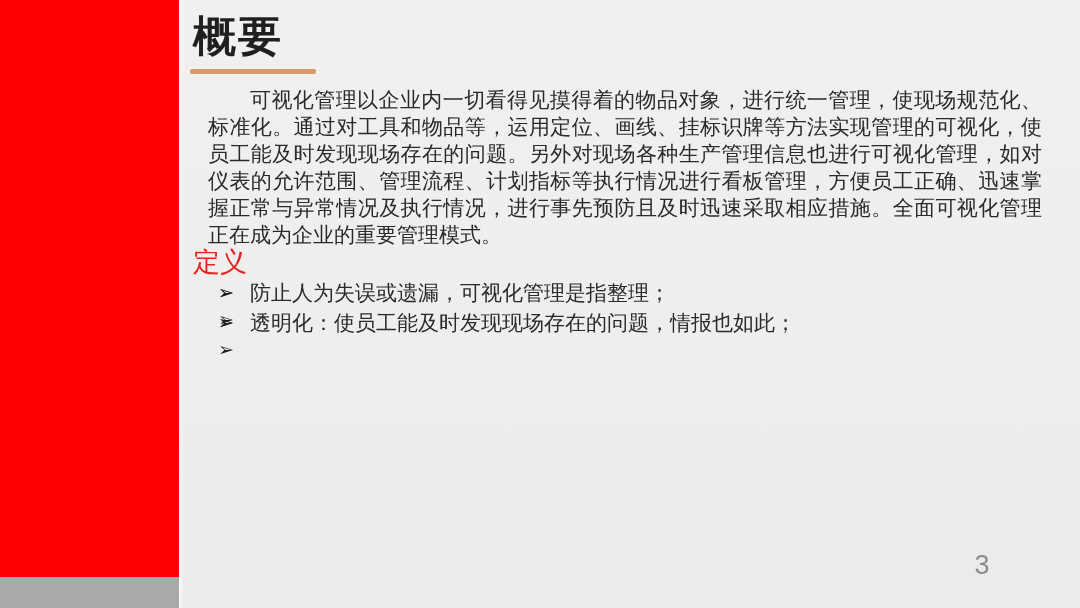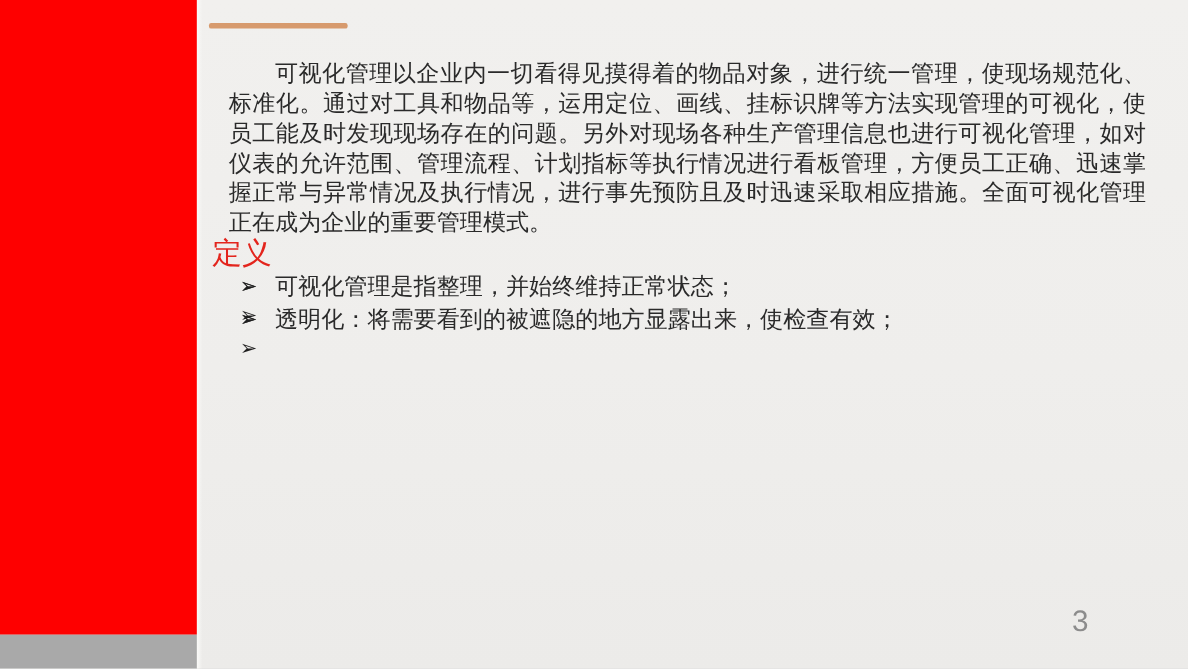--- a/index.html
+++ b/index.html
@@ -44,21 +44,21 @@
     letter-spacing: 2px;
     color: #1f1f1f;
   }
   .title-underline {
     width: 126px; height: 5px;
     margin: 9px 0 0 -3px;
     background: #d79a6d;
     border-radius: 2px;
   }
   .body-para {
-    margin: 28px 0 0 0;
+    margin: 12px 0 0 0;
     padding-left: 15px;
     font-size: 21px;
     line-height: 27px;
     text-align: justify;
     text-justify: inter-character;
     text-indent: 2em;
     color: #2a2a2a;
   }
   .body-para.no-top { margin-top: 0; }
   .section-heading {
@@ -98,46 +98,47 @@
 <body>
 
 <div class="stage">
 
   <div class="accent-bar"></div>
   <div class="accent-bar-footer"></div>
   <div class="edge-highlight"></div>
 
   <div class="content">
 
+    <h1 class="slide-title">概要</h1>
     <div class="title-underline"></div>
 
     <p class="body-para">可视化管理以企业内一切看得见摸得着的物品对象，进行统一管理，使现场规范化、标准化。通过对工具和物品等，运用定位、画线、挂标识牌等方法实现管理的可视化，使员工能及时发现现场存在的问题。另外对现场各种生产管理信息也进行可视化管理，如对仪表的允许范围、管理流程、计划指标等执行情况进行看板管理，方便员工正确、迅速掌握正常与异常情况及执行情况，进行事先预防且及时迅速采取相应措施。全面可视化管理正在成为企业的重要管理模式。</p>
 
     <h2 class="section-heading">定义</h2>
 
     <ul class="bullet-list">
       <li class="bullet-item">
         <span class="bullet-marker">➢</span>
       </li>
       <li class="bullet-item">
         <span class="bullet-marker">➢</span>
-        <span>可视化管理是指整理，并始终维持正常状态；</span>
+        <span>防止人为失误或遗漏，可视化管理是指整理；</span>
       </li>
       <li class="bullet-item">
         <span class="bullet-marker">➢</span>
       </li>
     </ul>
 
     <ul class="bullet-list">
       <li class="bullet-item">
         <span class="bullet-marker">➢</span>
       </li>
       <li class="bullet-item">
         <span class="bullet-marker">➢</span>
-        <span>透明化：将需要看到的被遮隐的地方显露出来，使检查有效；</span>
+        <span>透明化：使员工能及时发现现场存在的问题，情报也如此；</span>
       </li>
       <li class="bullet-item">
         <span class="bullet-marker">➢</span>
       </li>
     </ul>
 
   </div>
 
   <div class="page-number">3</div>
 

